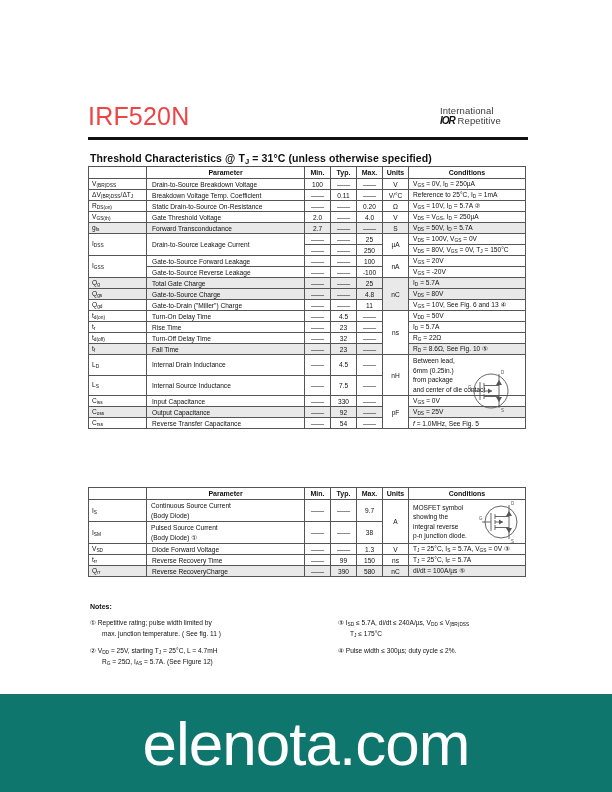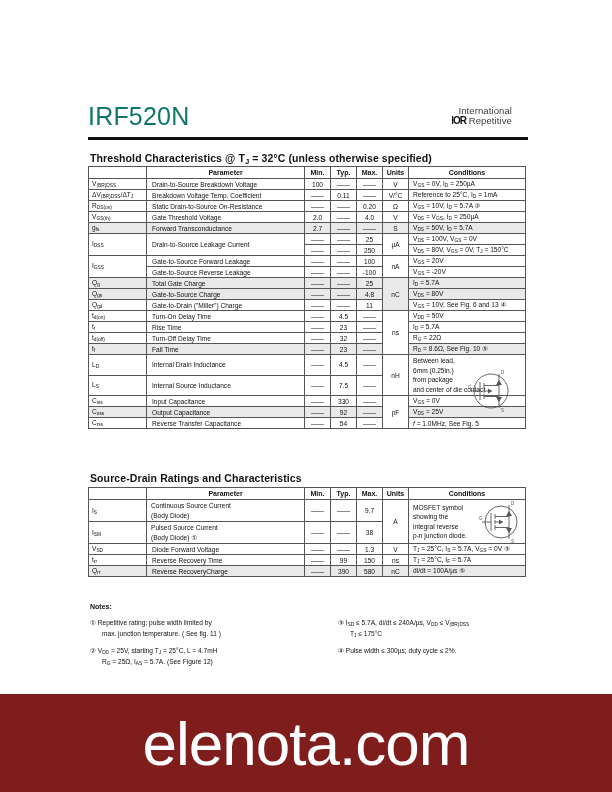--- a/index.html
+++ b/index.html
@@ -5,25 +5,25 @@
   html,body{margin:0;padding:0;}
   body{
     width:612px;height:792px;background:#ffffff;
     font-family:"Liberation Sans", sans-serif;
     color:#1a1a1a;position:relative;overflow:hidden;
   }
   .page{position:absolute;left:0;top:0;width:612px;height:792px;}
 
   
   .hdr{position:absolute;left:88px;top:102px;width:440px;height:40px;}
-  .part-title{position:absolute;left:0;top:0;font-size:25px;font-weight:400;letter-spacing:.2px;color:#0f766e;}
-  .logo{position:absolute;right:16px;top:4px;width:88px;text-align:right;line-height:1.05;}
+  .part-title{position:absolute;left:0;top:0;font-size:25px;font-weight:400;letter-spacing:.2px;color:#ef4444;}
+  .logo{position:absolute;right:0;top:4px;width:88px;text-align:left;line-height:1.05;}
   .logo .l1{font-size:9.5px;color:#3b3b3b;letter-spacing:.1px;}
   .logo .l2{font-size:9.5px;color:#3b3b3b;letter-spacing:.1px;}
-  .logo .ior{font-weight:bold;font-size:10px;color:#111;letter-spacing:-1px;}
+  .logo .ior{font-weight:bold;font-size:10px;color:#111;letter-spacing:-1px;font-style:italic;}
   .rule{position:absolute;left:88px;top:137px;width:440px;height:2.5px;background:#111;}
 
   
   .sec-title{position:absolute;font-size:10.5px;font-weight:bold;color:#111;letter-spacing:.1px;}
   #sec-elec{left:90px;top:152px;}
   #sec-sd{left:90px;top:472px;}
 
   
   table{border-collapse:collapse;font-size:6.6px;color:#111;table-layout:fixed;}
   table td,table th{border:0.8px solid #555;padding:0;vertical-align:middle;}
@@ -69,21 +69,21 @@
   <div class="hdr">
     <div class="part-title">IRF520N</div>
     <div class="logo">
       <div class="l1">International</div>
       <div class="l2"><span class="ior">IOR</span> <span>Repetitive</span></div>
     </div>
   </div>
   <div class="rule"></div>
 
   <div class="sec-title" id="sec-elec">
-    <span>Threshold Characteristics @ T</span><sub>J</sub><span> = 32°C (unless otherwise specified)</span>
+    <span>Threshold Characteristics @ T</span><sub>J</sub><span> = 31°C (unless otherwise specified)</span>
   </div>
 
   <table class="tb" id="tbl-elec">
     <colgroup>
         <col class="c-sym">
         <col class="c-par">
         <col class="c-min">
         <col class="c-typ">
         <col class="c-max">
         <col class="c-uni">
@@ -277,21 +277,20 @@
           <td class="c-sym">C<sub>rss</sub></td>
           <td class="c-par">Reverse Transfer Capacitance</td>
           <td class="num">——</td>
           <td class="num">54</td>
           <td class="num">——</td>
           <td class="c-con"><i>f</i> = 1.0MHz, See Fig. 5</td>
         </tr>
       </tbody>
   </table>
 
-  <div class="sec-title" id="sec-sd">Source-Drain Ratings and Characteristics</div>
 
   <table class="tb" id="tbl-sd">
     <colgroup>
         <col class="c-sym">
         <col class="c-par">
         <col class="c-min">
         <col class="c-typ">
         <col class="c-max">
         <col class="c-uni">
         <col class="c-con">
@@ -412,17 +411,17 @@
     <div class="ncol" id="ncol-l">
         <div class="note"><span>①</span> Repetitive rating;  pulse width limited by<span class="ind">max. junction temperature. ( See fig. 11 )</span></div>
         <div class="note"><span>②</span> V<sub>DD</sub> = 25V, starting T<sub>J</sub> = 25°C, L = 4.7mH<span class="ind">R<sub>G</sub> = 25Ω, I<sub>AS</sub> = 5.7A. (See Figure 12)</span></div>
       </div>
     <div class="ncol" id="ncol-r">
         <div class="note"><span>③</span> I<sub>SD</sub> ≤ 5.7A, di/dt ≤ 240A/µs, V<sub>DD</sub> ≤ V<sub>(BR)DSS</sub><span class="ind">T<sub>J</sub> ≤ 175°C</span></div>
         <div class="note"><span>④</span> Pulse width ≤ 300µs; duty cycle ≤ 2%.</div>
       </div>
   </div>
 
-  <div class="wm" style="background: #7f1d1d;">
+  <div class="wm" style="background: #0f766e;">
     <span class="wm-txt" style="color: rgb(255, 255, 255);">elenota.com</span>
   </div>
 
 </div>
 
 </body></html>

